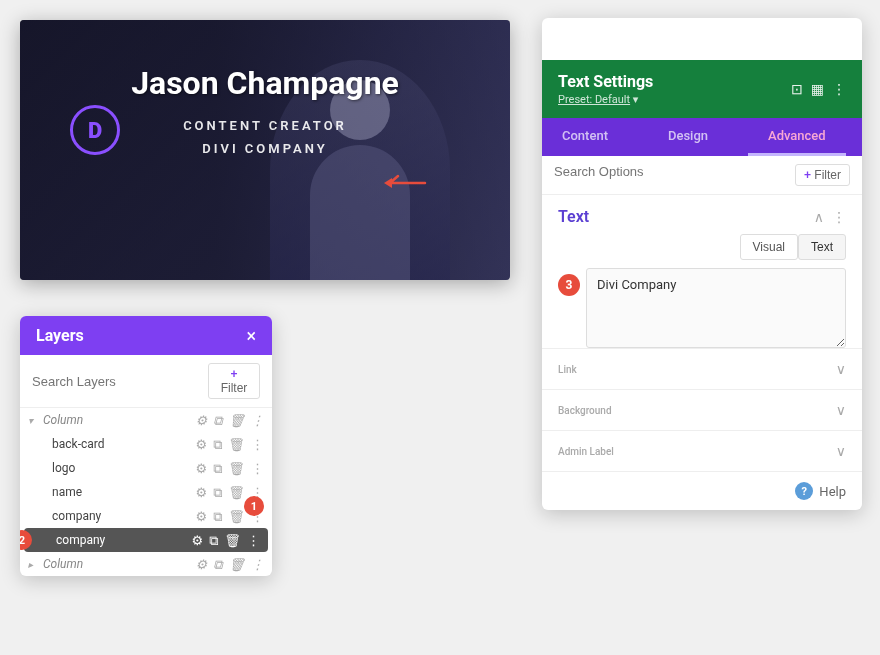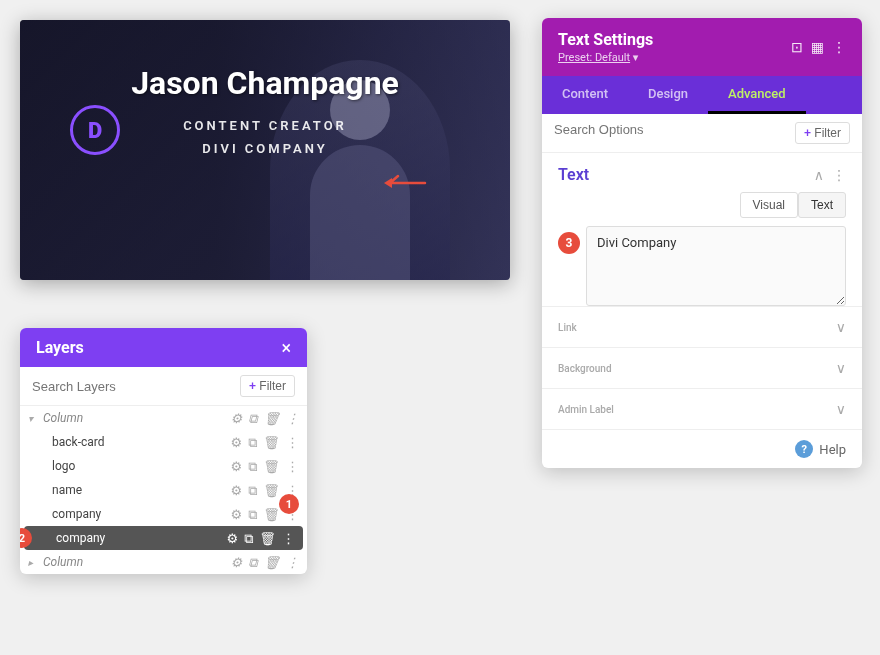--- a/index.html
+++ b/index.html
@@ -115,23 +115,23 @@
       height: 30px;
     }
     .arrow-svg {
       width: 60px;
       height: 30px;
     }
 
     
     .layers-panel {
       position: absolute;
-      top: 328px;
+      top: 316px;
       left: 20px;
-      width: 287px;
+      width: 252px;
       background: white;
       border-radius: 6px;
       box-shadow: 0 4px 20px rgba(0,0,0,0.2);
       overflow: hidden;
     }
     .layers-header {
       background: #7e3ff2;
       color: white;
       padding: 10px 16px;
       display: flex;
@@ -239,25 +239,26 @@
       position: absolute;
       top: 18px;
       right: 18px;
       width: 320px;
       background: white;
       border-radius: 6px;
       box-shadow: 0 4px 20px rgba(0,0,0,0.2);
       overflow: hidden;
     }
     .ts-header {
-      background: #a21caf;
+      background: #15803d;
       padding: 12px 16px;
       display: flex;
       align-items: center;
       justify-content: space-between;
+      margin-top: 42px;
     }
     .ts-title {
       color: white;
       font-size: 16px;
       font-weight: 700;
     }
     .ts-preset {
       color: rgba(255,255,255,0.8);
       font-size: 11px;
       margin-top: 2px;
@@ -272,31 +273,32 @@
     }
     .ts-header-icon {
       font-size: 14px;
       cursor: pointer;
       opacity: 0.9;
     }
 
     .ts-tabs {
       background: #6a2fd8;
       display: flex;
+      gap: 20px;
     }
     .ts-tab {
       padding: 10px 20px;
       color: rgba(255,255,255,0.7);
       font-size: 13px;
       cursor: pointer;
       font-weight: 500;
     }
     .ts-tab.active {
-      color: #bef264;
-      border-bottom: 3px solid #000000;
+      color: #f9a8d4;
+      border-bottom: 3px solid #c4b5fd;
     }
 
     .ts-search-row {
       padding: 8px 12px;
       display: flex;
       align-items: flex-start;
       justify-content: space-between;
       border-bottom: 1px solid #eee;
     }
     .ts-search-input {

